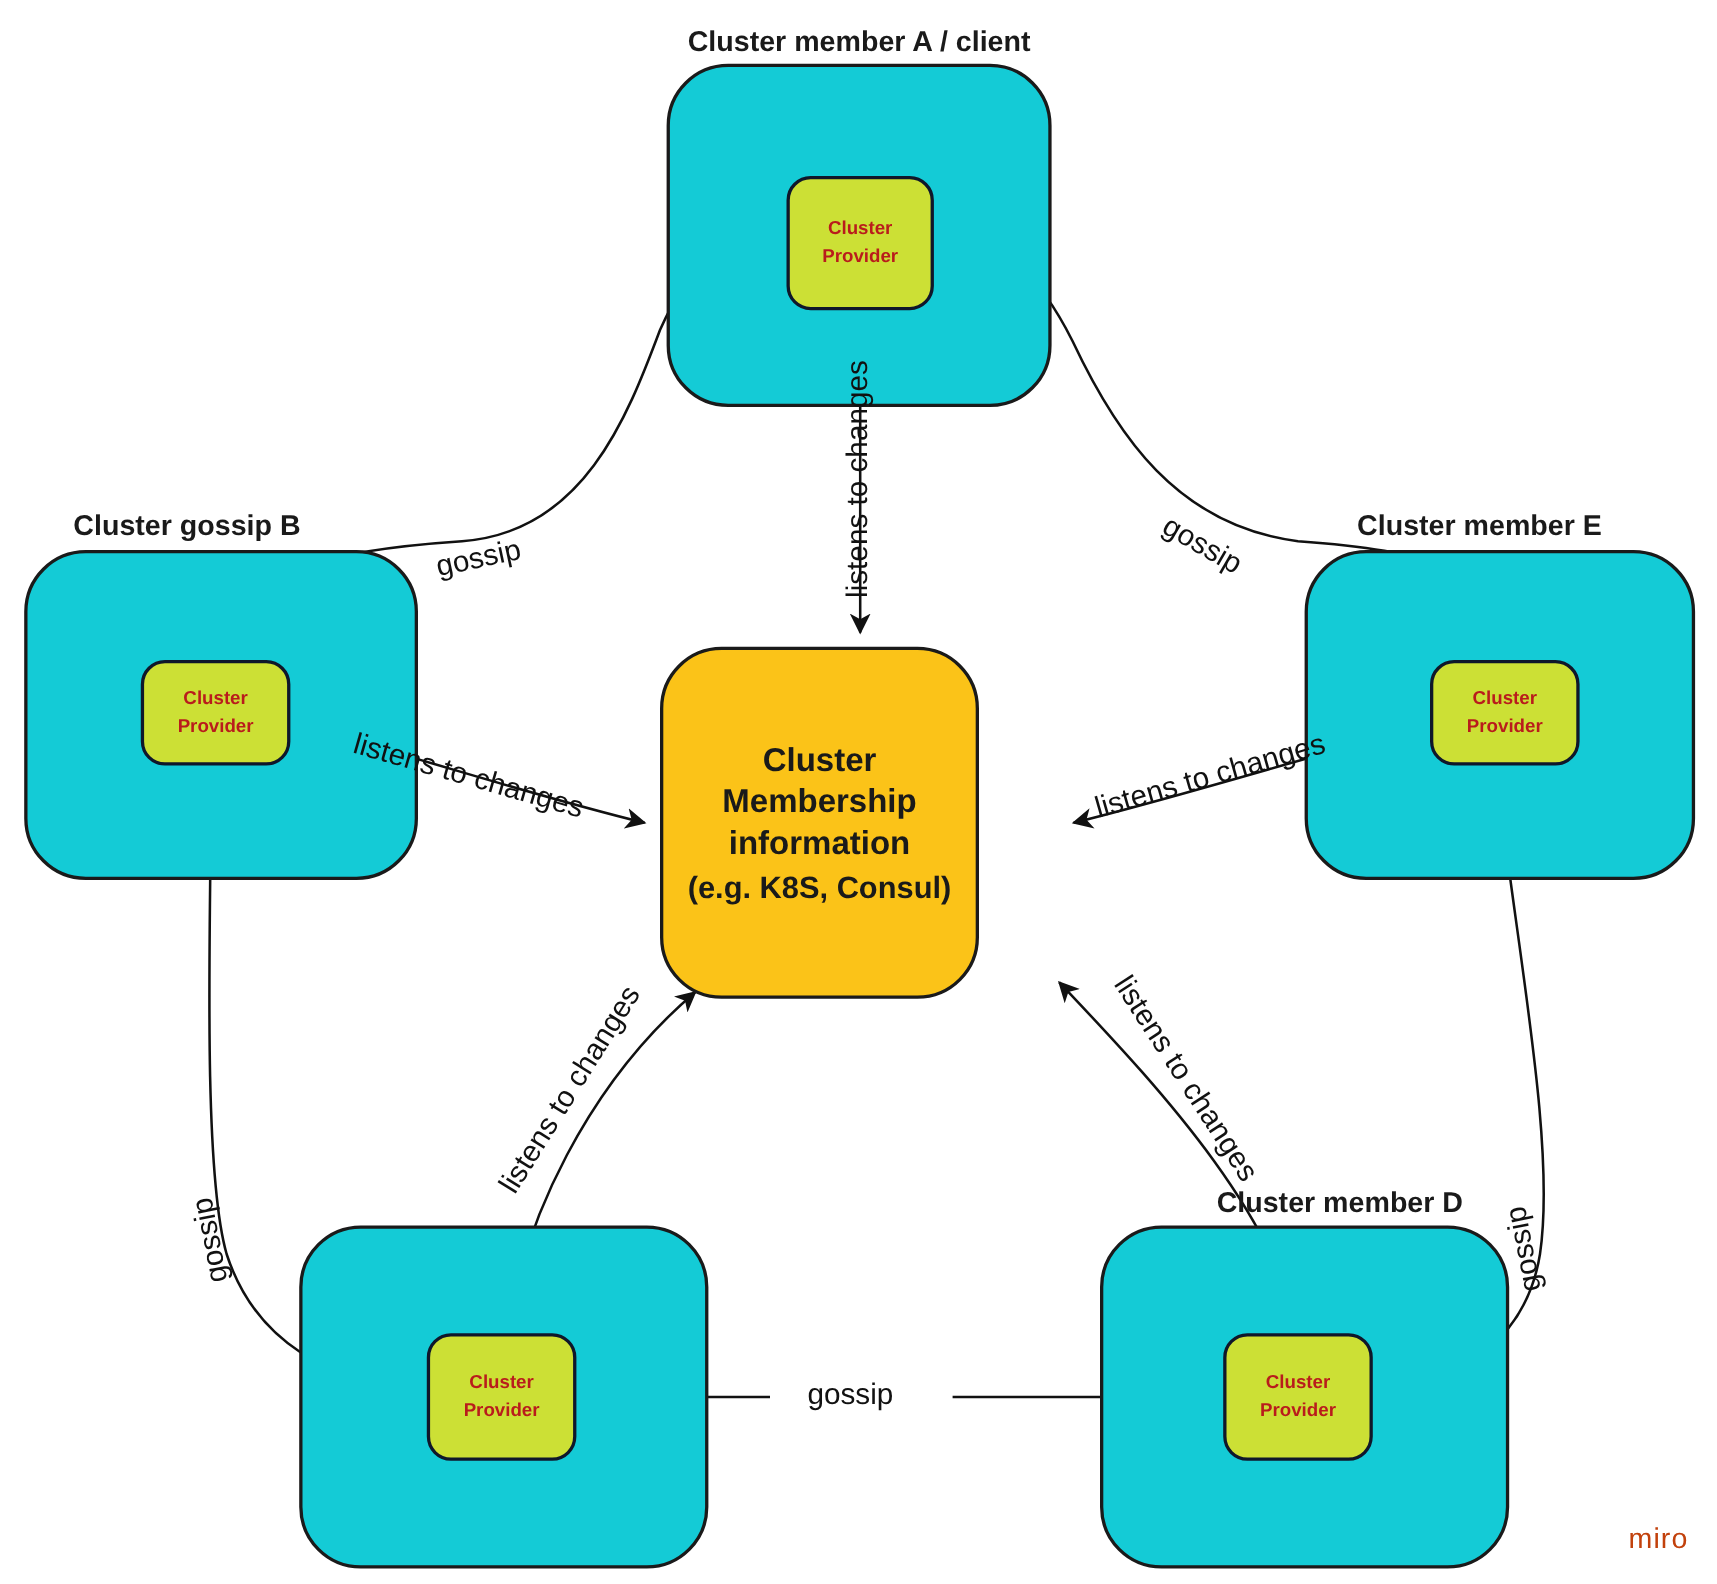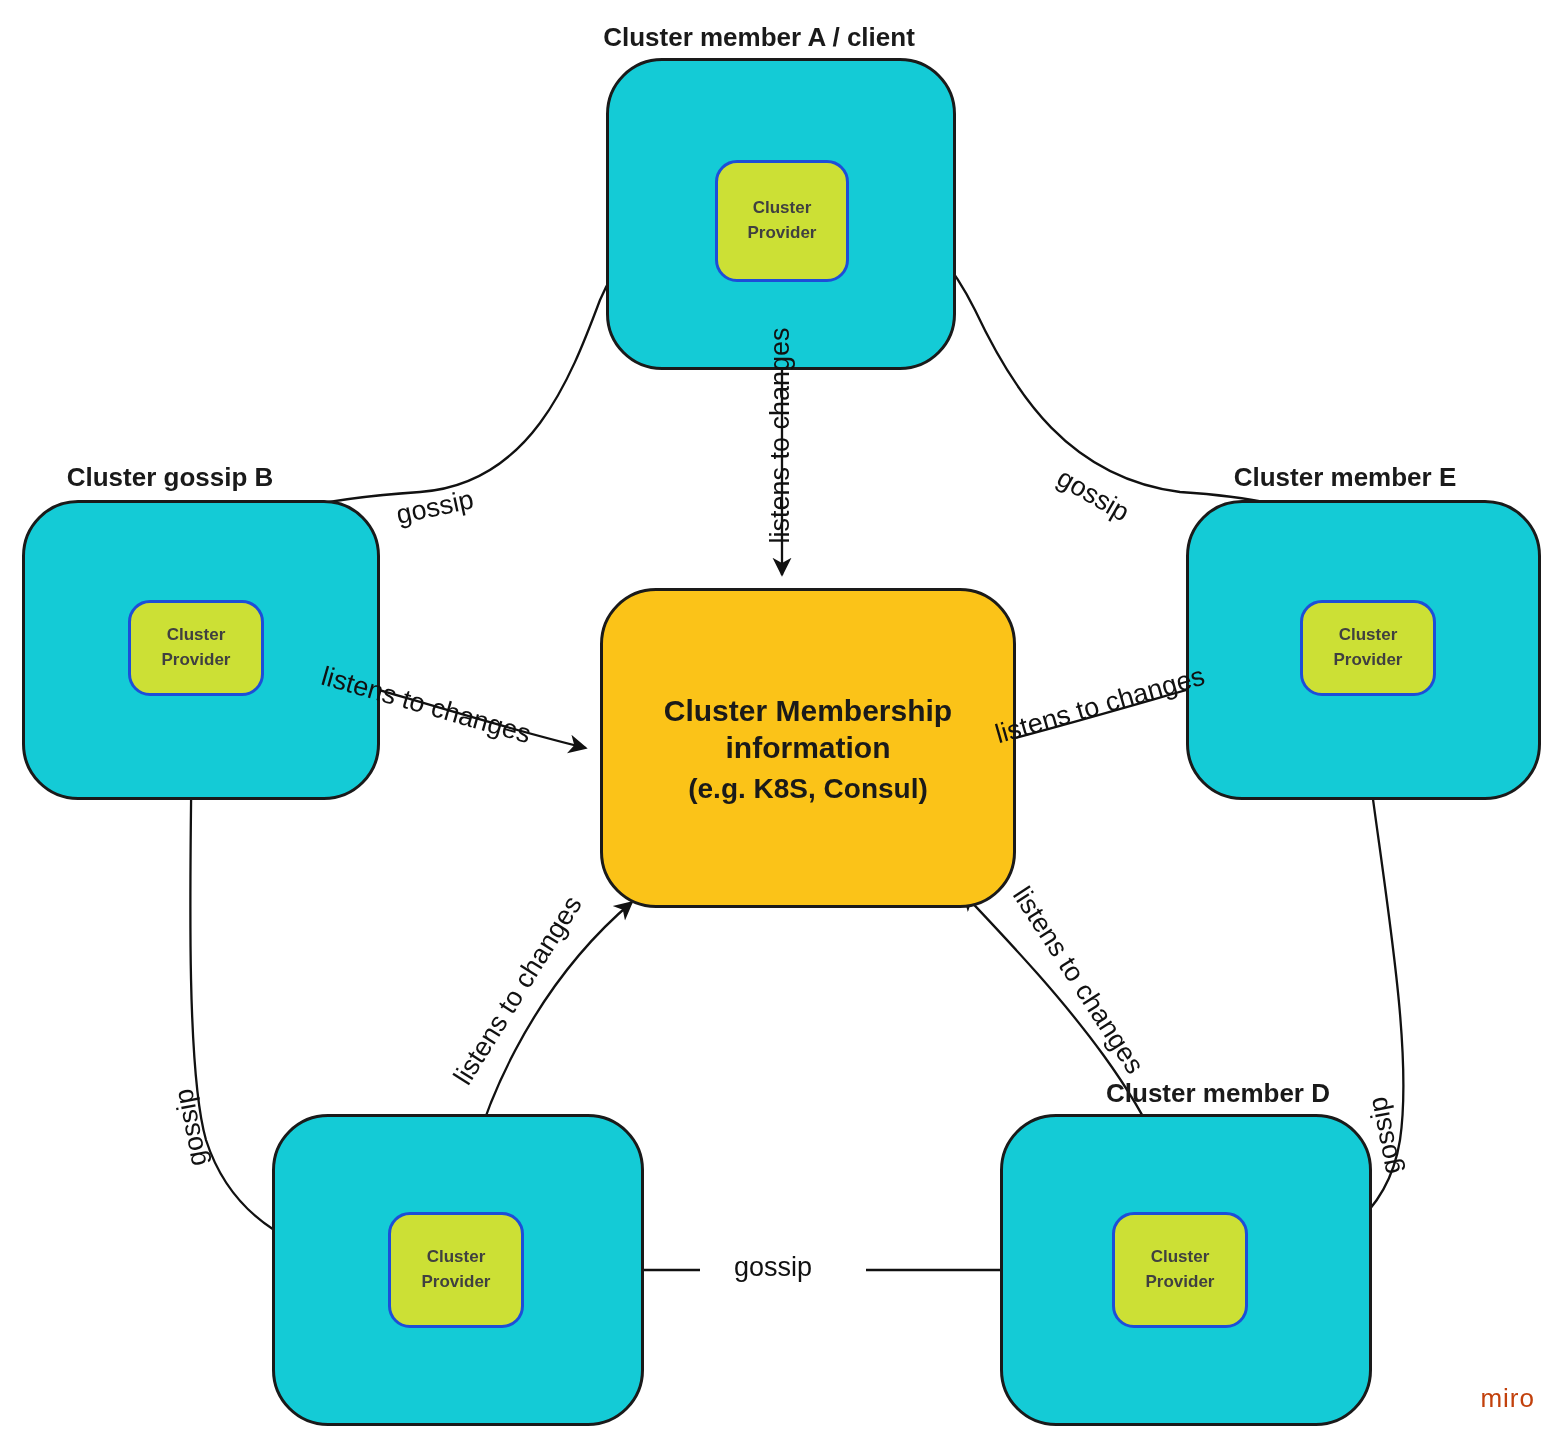--- a/index.html
+++ b/index.html
@@ -39,31 +39,31 @@
     font-weight: bold;
     font-size: 26px;
     color: #1a1a1a;
     white-space: nowrap;
     text-align: center;
   }
   .provider {
     position: absolute;
     box-sizing: border-box;
     background: #CCE035;
-    border: 3px solid #1d4ed8;
+    border: 3px solid #0f172a;
     border-radius: 22px;
     display: flex;
     flex-direction: column;
     align-items: center;
     justify-content: center;
     font-family: "Liberation Sans", sans-serif;
     font-weight: bold;
     font-size: 17px;
     line-height: 1.45;
-    color: #404040;
+    color: #b91c1c;
     text-align: center;
   }
   .provider span { display: block; }
   #hub {
     position: absolute;
     box-sizing: border-box;
     background: #FBC318;
     border: 3px solid #1a1a1a;
     border-radius: 56px;
     display: flex;
@@ -134,21 +134,21 @@
 
       <path d="M388,1264 C300,1258 232,1220 206,1140 C186,1070 190,880 192,730" marker-end="url(#arrow)"></path>
 
       <path d="M700,1270 L535,1270" marker-end="url(#arrow)"></path>
       <path d="M866,1270 L1108,1270" marker-end="url(#arrow)"></path>
 
       <path d="M1253,1264 C1330,1258 1388,1215 1400,1140 C1414,1045 1382,880 1364,730" marker-end="url(#arrow)"></path>
     </g>
   </svg>
 
-  <div class="member-title" style="left:584px; top:22px; width:350px;">Cluster member A / client</div>
+  <div class="member-title" style="left:606px; top:22px; width:350px;">Cluster member A / client</div>
   <div class="member" style="left:606px; top:58px; width:350px; height:312px;"></div>
   <div class="provider" style="left:715px; top:160px; width:134px; height:122px;">
     <span>Cluster</span>
     <span>Provider</span>
   </div>
 
   <div class="member-title" style="left:20px; top:462px; width:300px;">Cluster gossip B</div>
   <div class="member" style="left:22px; top:500px; width:358px; height:300px;"></div>
   <div class="provider" style="left:128px; top:600px; width:136px; height:96px;">
     <span>Cluster</span>
@@ -168,21 +168,21 @@
     <span>Provider</span>
   </div>
 
   <div class="member-title" style="left:1030px; top:1078px; width:300px;text-align:right;">Cluster member D</div>
   <div class="member" style="left:1000px; top:1114px; width:372px; height:312px;"></div>
   <div class="provider" style="left:1112px; top:1212px; width:136px; height:116px;">
     <span>Cluster</span>
     <span>Provider</span>
   </div>
 
-  <div id="hub" style="left:600px; top:588px; width:416px; height:320px;">
+  <div id="hub" style="left:600px; top:588px; width:290px; height:320px;">
     <div class="hub-title">Cluster Membership
 information</div>
     <div class="hub-sub">(e.g. K8S, Consul)</div>
   </div>
 
   <div class="edge-label" style="left:660px; top:420px; width:240px; text-align:center; transform: rotate(-90deg);">listens to changes</div>
 
   <div class="edge-label" style="left:318px; top:690px; transform: rotate(16deg);">listens to changes</div>
 
   <div class="edge-label" style="left:992px; top:690px; transform: rotate(-16deg);">listens to changes</div>

